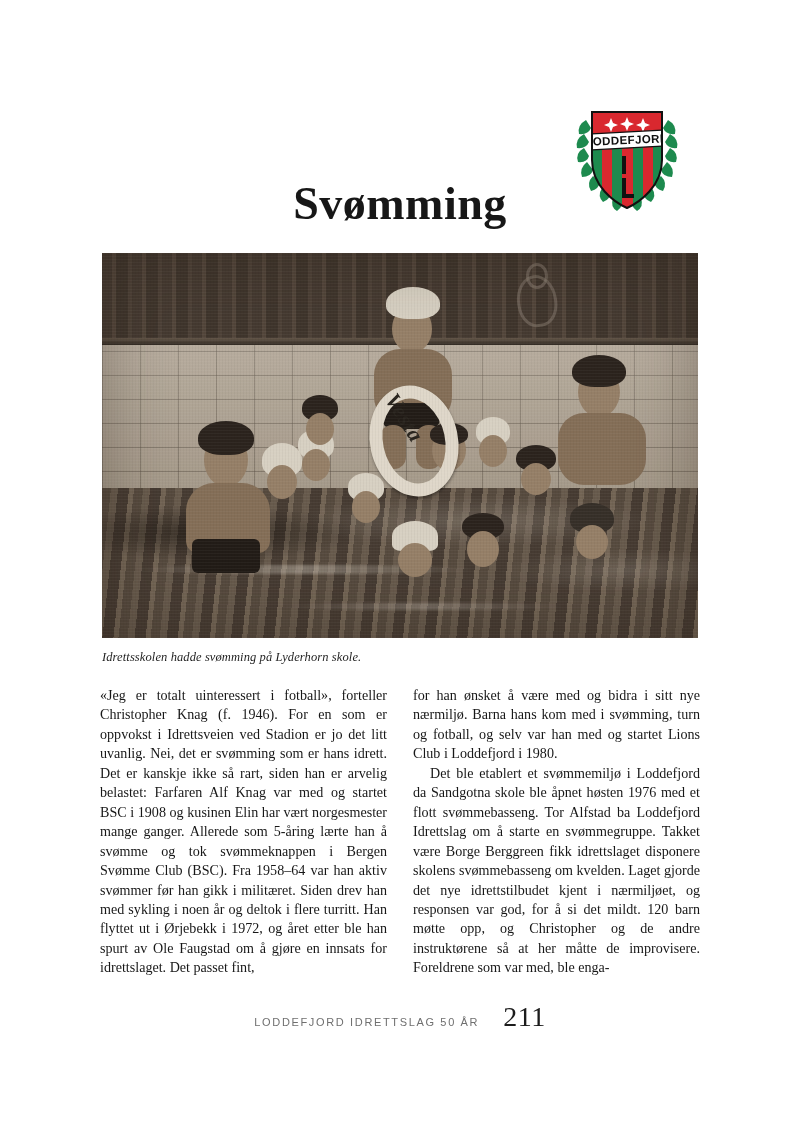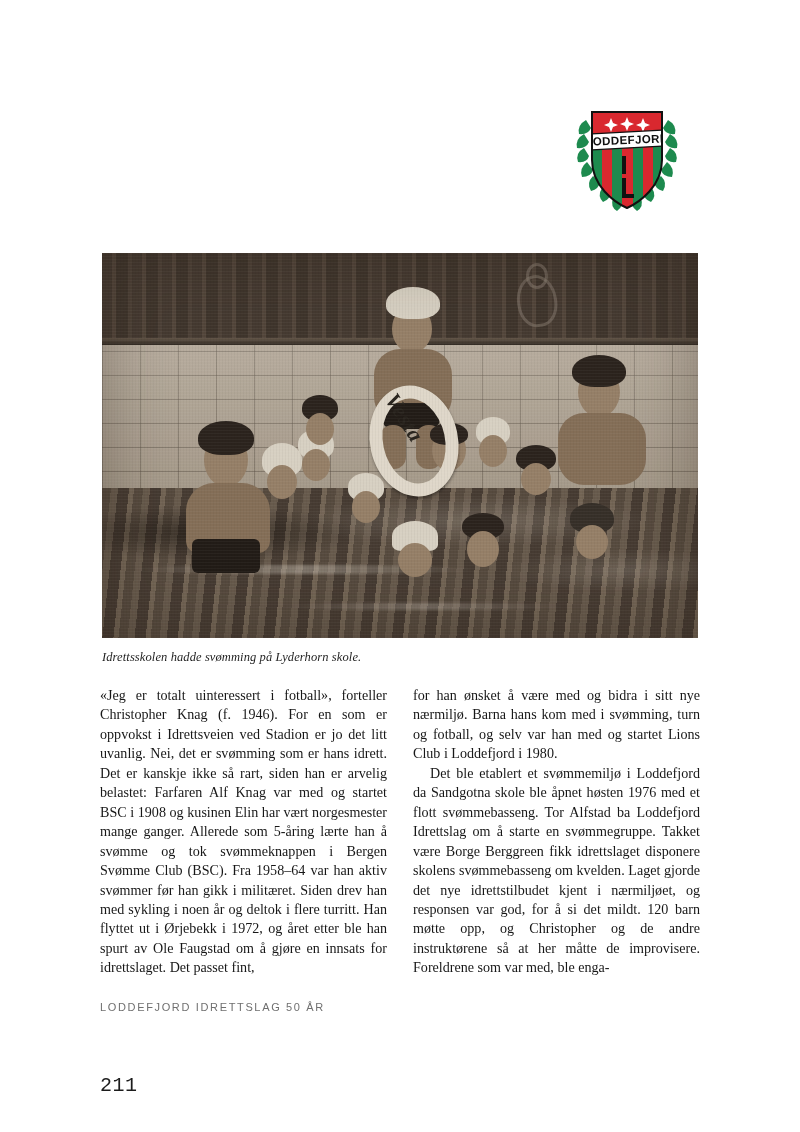--- a/index.html
+++ b/index.html
@@ -236,36 +236,34 @@
   .col p.indent { text-indent: 17px; }
 
   
   #footer {
     position: absolute;
     left: 100px;
     top: 1001px;
     width: 600px;
     display: flex;
     align-items: baseline;
-    justify-content: flex-start;
-    gap: 33px;
-    flex-direction: column;
+    justify-content: center;
+    gap: 24px;
   }
   #footer-label {
     font-family: "Liberation Sans", sans-serif;
     font-size: 11px;
     letter-spacing: 1.65px;
     color: #6f6f6f;
   }
   #page-number {
-    font-family: Liberation Mono, monospace;
-    font-size: 20px;
+    font-family: Liberation Serif, serif;
+    font-size: 28px;
     color: #1c1c1c;
     letter-spacing: .5px;
-    margin-top: 28px;
   }
 </style>
 </head>
 <body>
 
 <div id="page">
 
   <div id="crest">
     <svg viewBox="0 0 122 122" xmlns="http://www.w3.org/2000/svg" aria-hidden="true">
       <defs>
@@ -320,20 +318,21 @@
         <g fill="#111111">
           <rect x="56" y="58" width="4" height="18"></rect>
           <rect x="56" y="80" width="4" height="20"></rect>
           <rect x="56" y="96" width="12" height="4"></rect>
         </g>
       </g>
       <path d="M26 14 L96 14 L96 62 C96 88 74 104 61 110 C48 104 26 88 26 62 Z" fill="none" stroke="#111111" stroke-width="2"></path>
     </svg>
   </div>
 
+  <h1 id="title">Svømming</h1>
 
   <figure id="photo-figure" style="margin:0;">
     <div id="photo">
       <div class="ph-layer">
         <div class="wall-dark">
           <div class="wall-mark"></div>
           <div class="wall-mark2"></div>
         </div>
         <div class="wall-tile"></div>
         <div class="pool-edge"></div>

